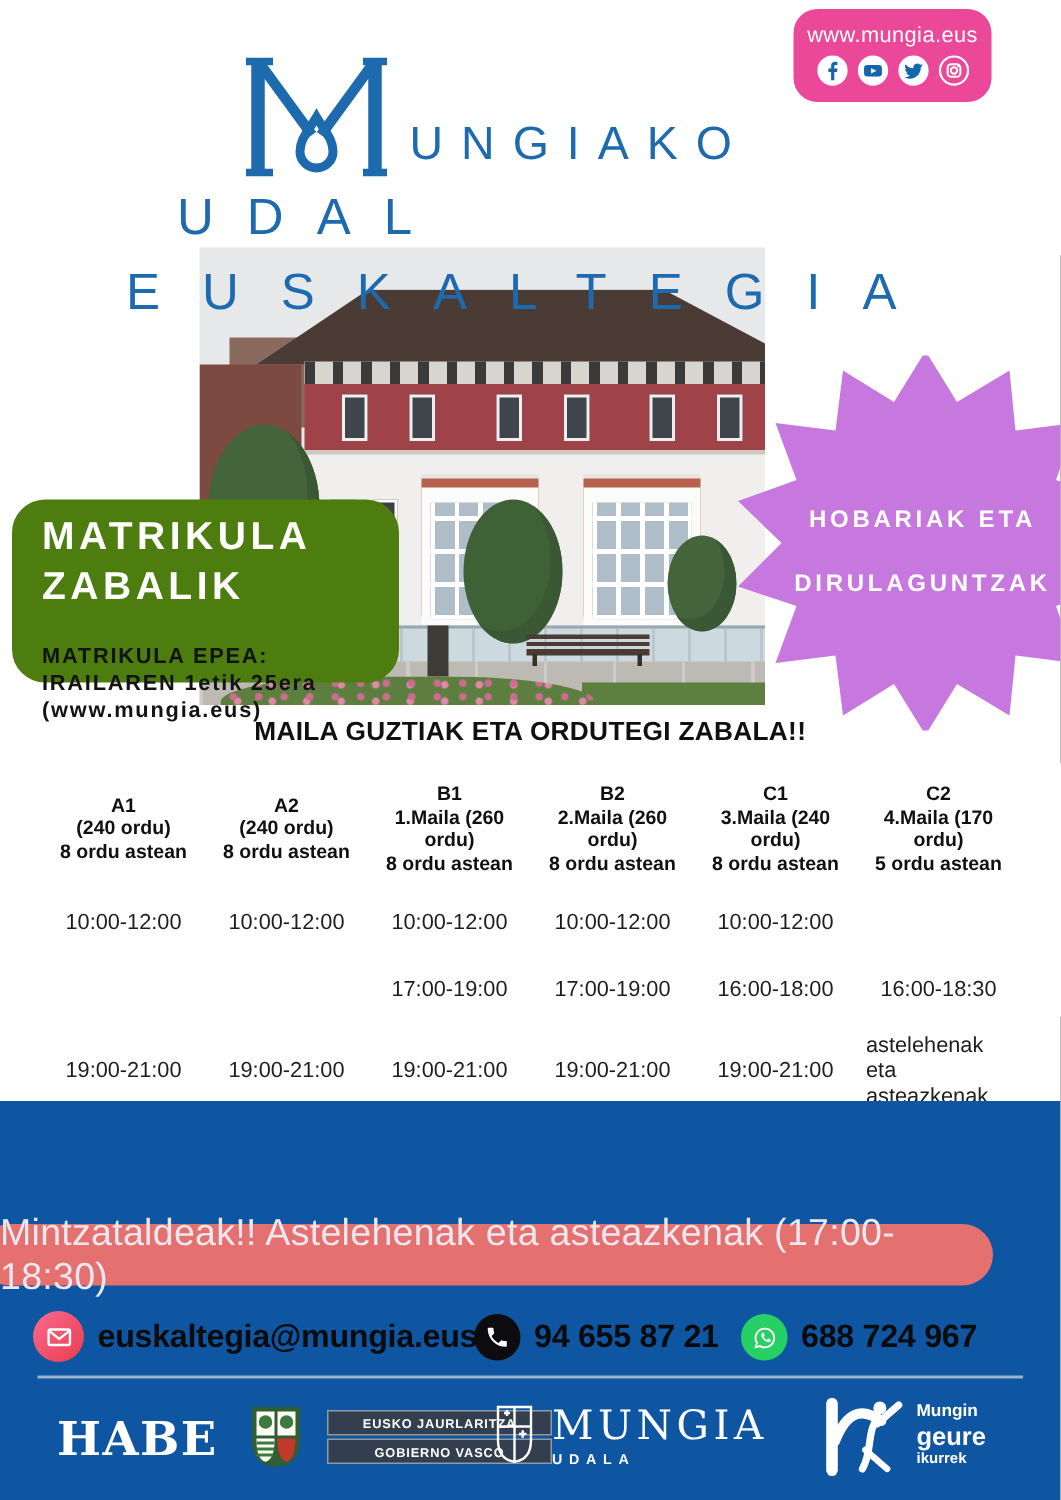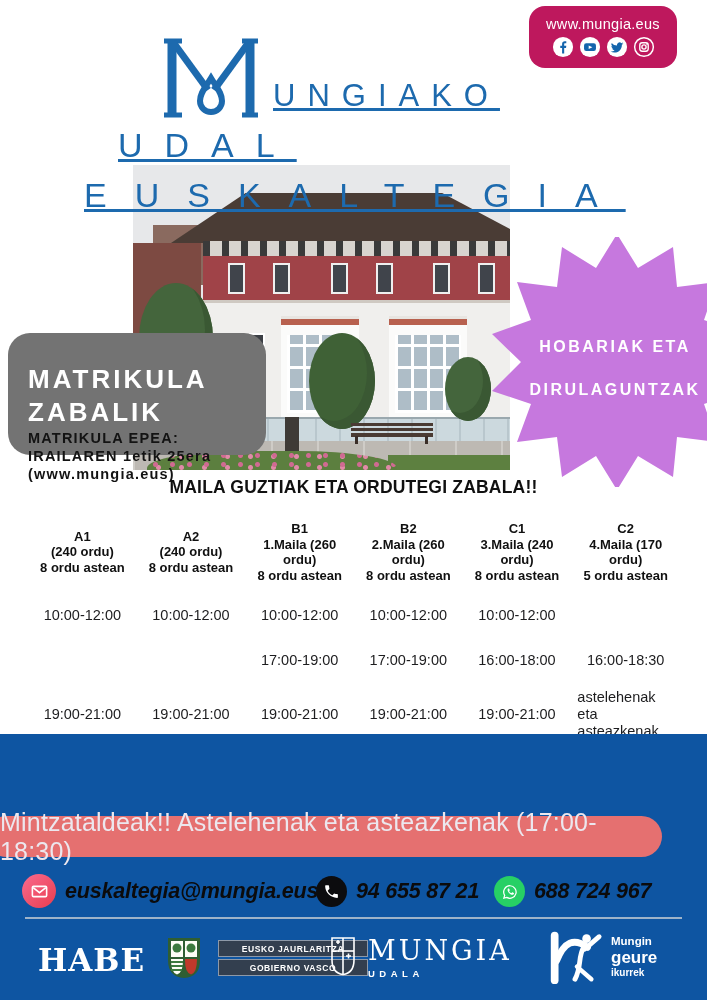--- a/index.html
+++ b/index.html
@@ -2,28 +2,28 @@
 <html><head>
 <meta charset="utf-8">
 <style>
   html,body{margin:0;padding:0;background:#888;}
   .page{position:relative;width:707px;height:1000px;background:#fff;overflow:hidden;
         font-family:"Liberation Sans",sans-serif;margin:0 auto;}
   .abs{position:absolute;}
   .pre{white-space:pre-line;}
 
   
-  .webbox{left:529px;top:6px;width:148px;height:62px;background:#be185d;border-radius:16px;
+  .webbox{left:529px;top:6px;width:132px;height:62px;background:#ec4899;border-radius:16px;
           display:flex;flex-direction:column;align-items:center;justify-content:center;gap:4px;}
   .weburl{color:#fff;font-size:14.5px;letter-spacing:.3px;}
   .socials{display:flex;gap:5px;}
   .socials svg{display:block;}
 
   
-  .blue{color:#1d6aae;text-decoration:underline;}
+  .blue{color:#1d6aae;}
   .t-rest{left:273px;top:78px;font-size:31px;letter-spacing:12px;font-weight:500;}
   .t-udal{left:118px;top:126px;font-size:34px;letter-spacing:22px;font-weight:500;}
   .t-eusk{left:84px;top:176px;font-size:34px;letter-spacing:28px;font-weight:500;z-index:6;}
 
   
   .photo{left:133px;top:165px;width:377px;height:305px;background:#e7e8ea;overflow:hidden;z-index:1;}
   .photo div{position:absolute;}
   .ph-neigh{left:0;top:78px;width:68px;height:140px;background:#7d4a42;}
   .ph-neigh-b{left:20px;top:60px;width:60px;height:60px;background:#8a6a5f;}
   .ph-roof{left:38px;top:28px;width:339px;height:50px;background:#4a3c35;
@@ -49,24 +49,24 @@
   .ph-bench::after{content:"";position:absolute;left:4px;top:13px;width:3px;height:8px;background:#3a2e28;
      box-shadow:70px 0 #3a2e28;}
   .ph-bin{left:152px;top:252px;width:14px;height:34px;background:#3e3a36;}
   .ph-bed{left:14px;top:286px;width:250px;height:19px;background:#5c7f3f;
      background-image:radial-gradient(circle 3px,#d06a92 0 2px,transparent 3px),
                       radial-gradient(circle 3px,#e18aa8 0 2px,transparent 3px);
      background-size:17px 9px,23px 11px;border-radius:40% 40% 0 0/90% 90% 0 0;}
   .ph-grass{left:255px;top:290px;width:122px;height:15px;background:#5d8040;}
 
   
-  .redbox{left:8px;top:333px;width:258px;height:122px;background:#737373;border-radius:22px;
-          z-index:7;padding:30px 0 0 20px;box-sizing:border-box;}
+  .redbox{left:8px;top:333px;width:258px;height:122px;background:#4d7c0f;border-radius:22px;
+          z-index:7;padding:8px 0 0 20px;box-sizing:border-box;}
   .red-title{color:#fff;font-size:26px;line-height:33px;font-weight:800;letter-spacing:3px;}
-  .red-sub{margin-top:0;color:#131313;font-size:14.5px;line-height:18px;font-weight:800;letter-spacing:1.2px;}
+  .red-sub{margin-top:22px;color:#131313;font-size:14.5px;line-height:18px;font-weight:800;letter-spacing:1.2px;}
 
   
   .burst{left:487px;top:237px;width:260px;height:250px;z-index:5;}
   .burst-t{z-index:6;left:515px;width:200px;text-align:center;color:#fff;font-weight:800;
            font-size:16px;letter-spacing:2.5px;}
   .burst-t1{top:338px;} .burst-t2{top:381px;}
 
   
   .sched-head{left:0;top:477px;width:707px;text-align:center;color:#101010;
               font-size:17.5px;font-weight:800;letter-spacing:.2px;}
@@ -76,21 +76,21 @@
             align-self:center;}
   .grid .tc{font-size:14.5px;color:#1d1d1f;text-align:center;align-self:center;}
   .grid .tc.left{text-align:left;padding-left:6px;line-height:17px;}
 
   
   .bluesec{left:0;top:734px;width:707px;height:266px;background:#0e55a2;}
   .banner{left:-14px;top:816px;width:676px;height:41px;background:#e57070;border-radius:21px;
           display:flex;align-items:center;justify-content:center;z-index:3;}
   .banner span{color:#ece7ee;font-size:25px;letter-spacing:.2px;padding-left:14px;}
 
-  .contact{z-index:3;display:flex;align-items:center;gap:9px;font-style:italic;}
+  .contact{z-index:3;display:flex;align-items:center;gap:9px;}
   .c-email{left:22px;top:874px;} .c-phone{left:316px;top:876px;} .c-wa{left:494px;top:876px;}
   .c-text{color:#0b0b0c;font-weight:700;font-size:21.5px;letter-spacing:-0.2px;}
   .circle{border-radius:50%;display:flex;align-items:center;justify-content:center;}
   .mailcirc{width:34px;height:34px;background:linear-gradient(135deg,#f96b8f,#e93d4e);}
   .phonecirc{width:31px;height:31px;background:#0c0c0e;}
   .wacirc{width:31px;height:31px;background:#27d065;}
 
   .divider{left:25px;top:917px;width:657px;height:2px;background:#9eb3c9;z-index:3;}
 
   

